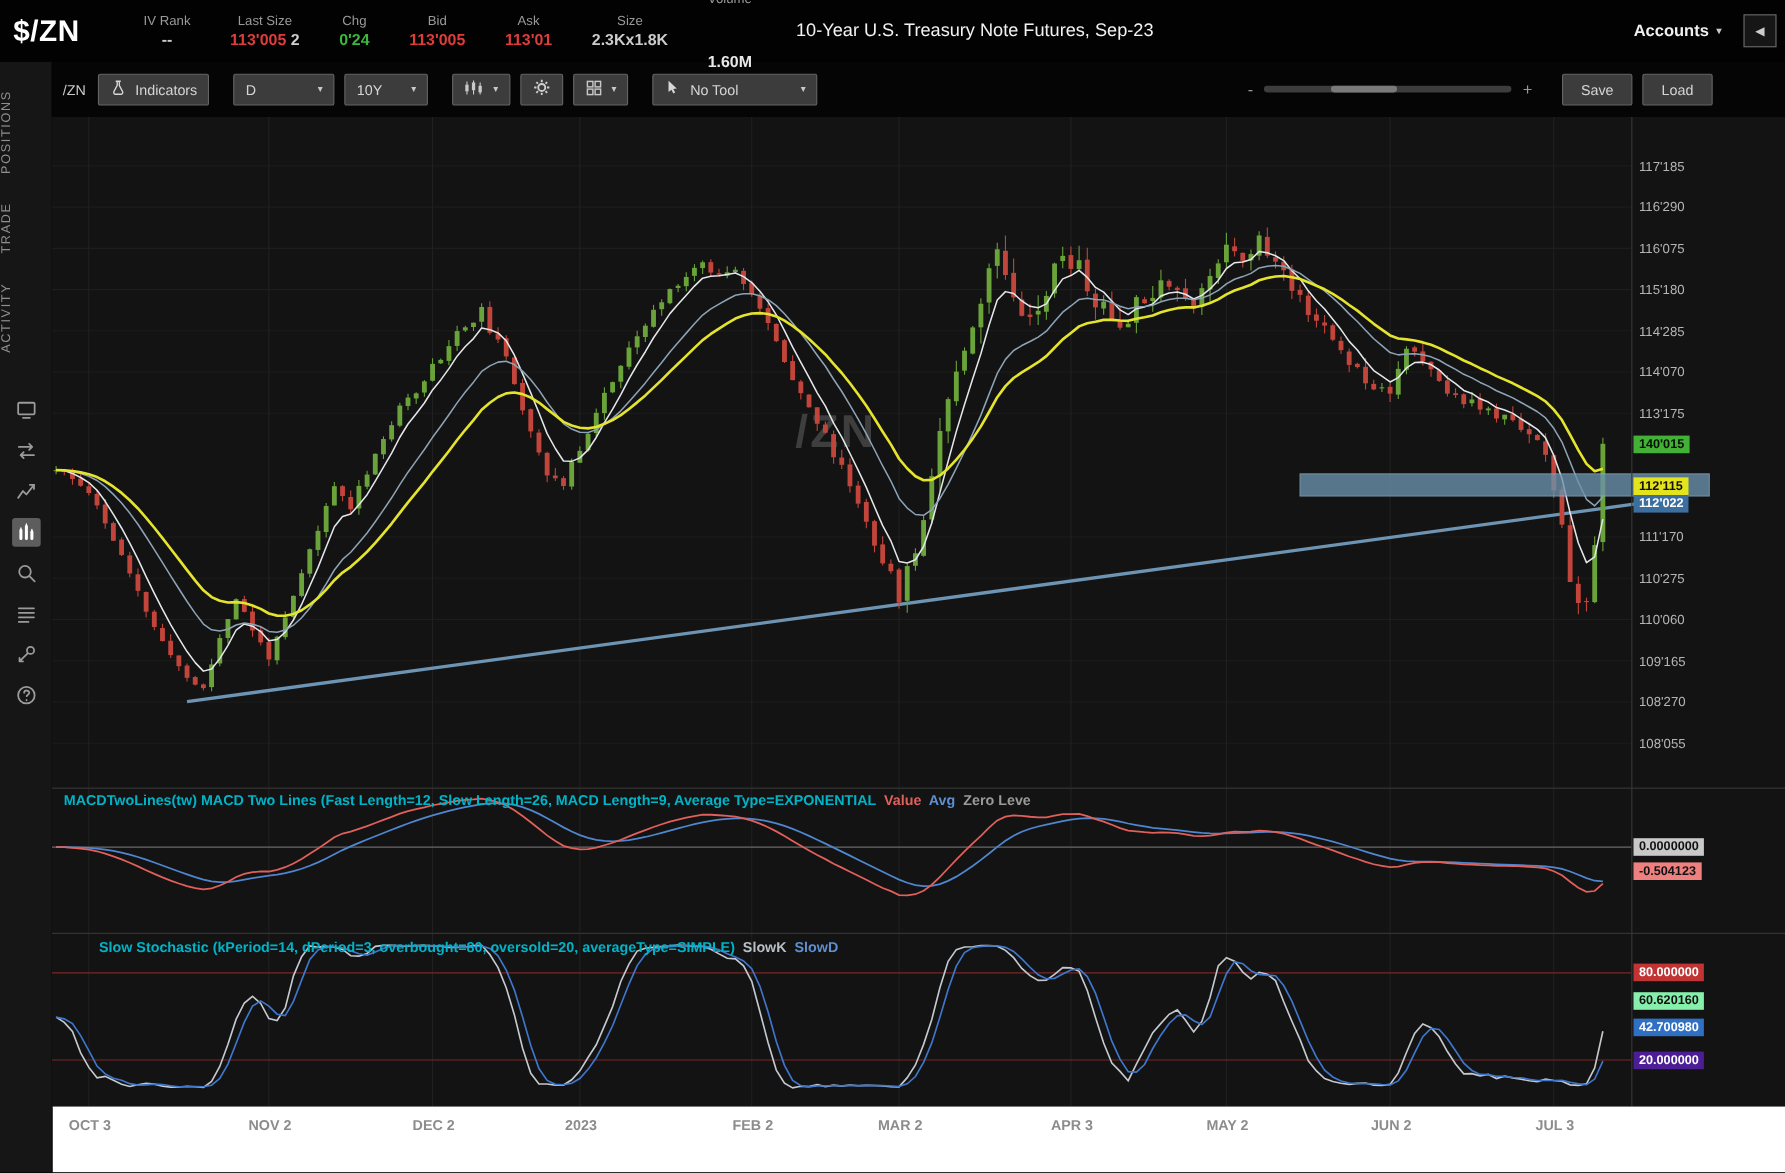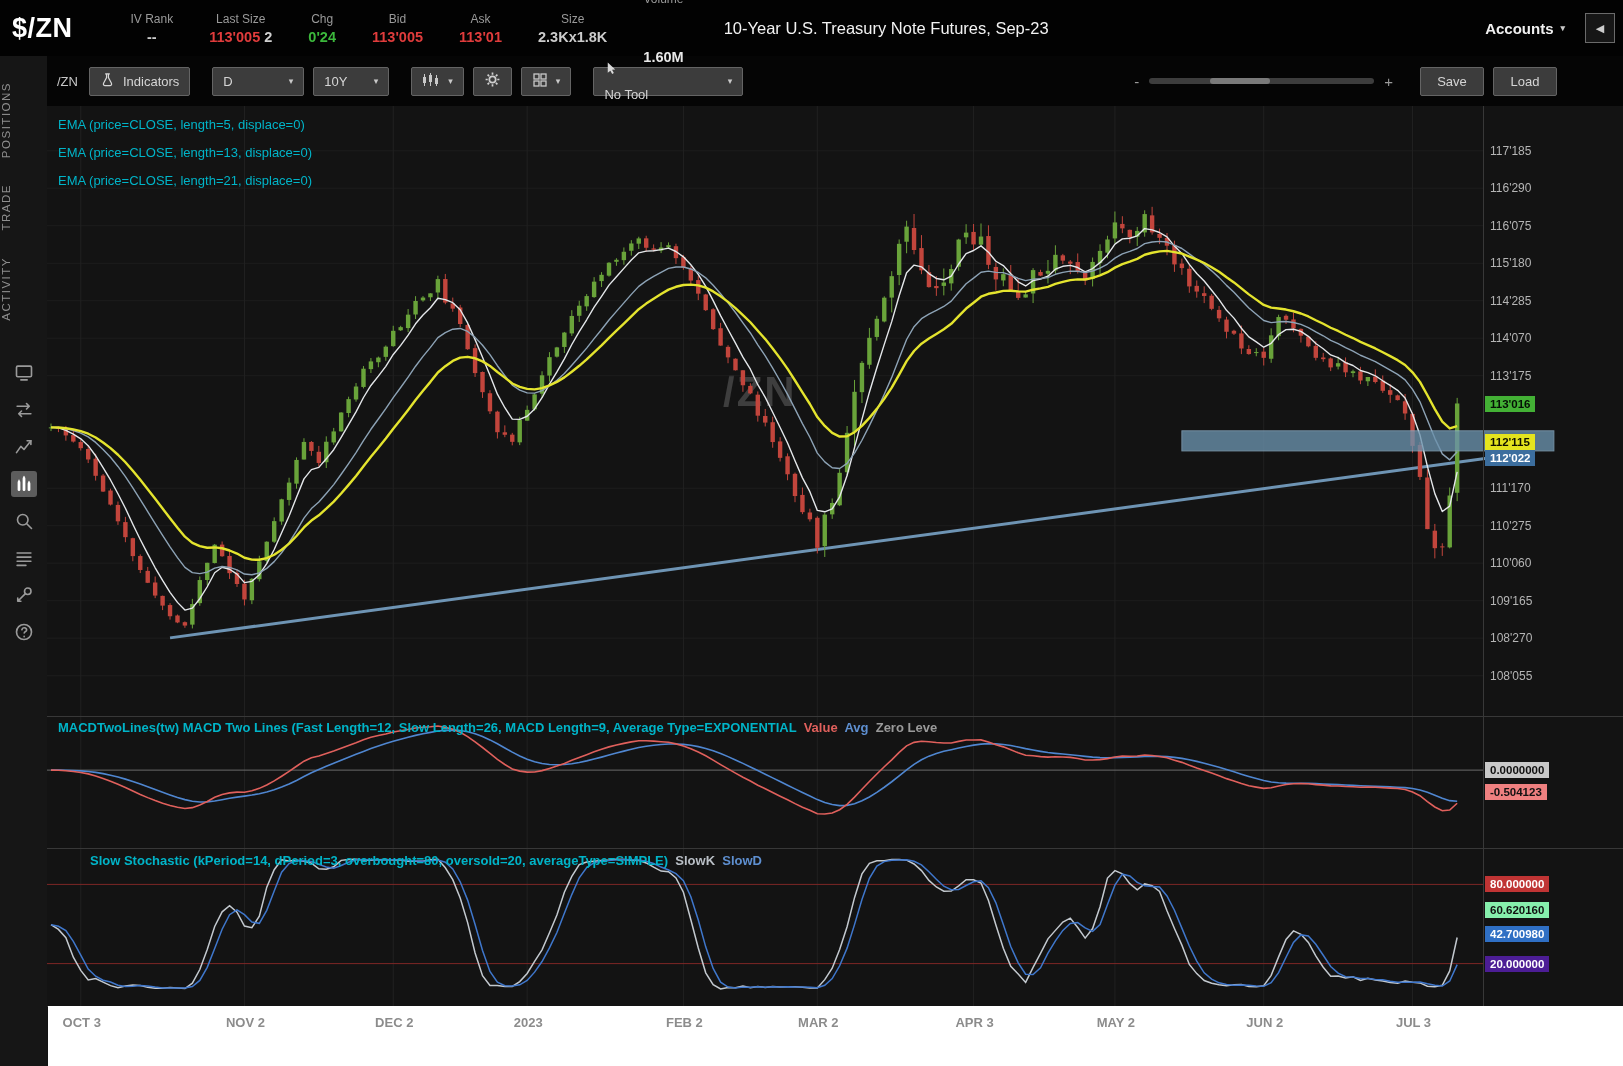--- a/index.html
+++ b/index.html
@@ -200,21 +200,21 @@
       <span><svg width="16" height="16" viewBox="0 0 16 16" fill="none" stroke="#c9c9c9" stroke-width="1.3">
             <rect x="2" y="2" width="5" height="5"></rect>
             <rect x="9" y="2" width="5" height="5"></rect>
             <rect x="2" y="9" width="5" height="5"></rect>
             <rect x="9" y="9" width="5" height="5"></rect>
           </svg></span>
       <span class="chev">▾</span>
     </div>
     <div class="gap"></div>
     <div class="tbtn" style="min-width:150px;justify-content:space-between;">
-      <span style="display:flex;gap:8px;flex-direction:column;">
+      <span style="display:flex;align-items:center;gap:8px;">
         <span><svg width="15" height="15" viewBox="0 0 16 16">
               <path d="M4 1.5v11l2.8-2.2 1.9 3.6 1.8-1-1.9-3.5 3.4-.4z" fill="#d8d8d8"></path>
             </svg></span>
         <span>No Tool</span>
       </span>
       <span class="chev">▾</span>
     </div>
     <div class="zoom">
       <span class="zsign">-</span>
       <div class="ztrack">
@@ -665,25 +665,20 @@
         <line x1="926.5600000000001" x2="926.5600000000001" y1="0" y2="158" stroke="#212121"></line>
         <line x1="1067.92" x2="1067.92" y1="0" y2="158" stroke="#212121"></line>
         <line x1="1216.72" x2="1216.72" y1="0" y2="158" stroke="#212121"></line>
         <line x1="1365.52" x2="1365.52" y1="0" y2="158" stroke="#212121"></line>
         <line x1="0" x2="1436" y1="36.400000000000006" y2="36.400000000000006" stroke="#7d2726"></line>
         <line x1="0" x2="1436" y1="115.60000000000001" y2="115.60000000000001" stroke="#7d2726"></line>
         <polyline points="4,76.66338774158756 11.440000000000001,81.40970182542976 18.880000000000003,89.68875977754762 26.32,109.15201446823158 33.760000000000005,122.36277142441332 41.2,131.87871126157142 48.64,130.52026634785943 56.080000000000005,134.11833099779483 63.52,137.6164828180198 70.96000000000001,139.7469995091673 78.4,138.09902964309043 85.84,136.93330538126258 93.28,137.57068870103654 100.72,139.366210270621 108.16000000000001,140.34896400806224 115.60000000000001,140.18551663573288 123.04,139.4737553687028 130.48000000000002,139.96950255406074 137.92000000000002,140.49846075084128 145.36,135.14132420645768 152.8,121.52444502775937 160.24,101.39237539102497 167.68,78.50743396531868 175.12,63.81822261476994 182.56,57.680569076901435 190,64.21839108723589 197.44,78.03899078953226 204.88000000000002,79.75387945823483 212.32000000000002,68.25445328577499 219.76000000000002,39.12773389983836 227.20000000000002,21.70506121820149 234.64000000000001,11.882326955817373 242.08,13.08343884261543 249.52,12.362745388786795 256.96000000000004,13.15611539635169 264.40000000000003,15.084685440279586 271.84000000000003,20.829408314995483 279.28000000000003,21.257995527278684 286.72,18.782081406088636 294.16,12.343790224767469 301.6,11.45479238640554 309.04,11.35891613772984 316.48,11.887340576389859 323.92,12.17601252610634 331.36,11.665893611595576 338.8,11.397023684307896 346.24,11.952525628661329 353.68,12.119567720732162 361.12,13.340088933724473 368.56,13.214156248340945 376,13.158434082458811 383.44,11.626739096653104 390.88,11.351967997057029 398.32,19.7602621410877 405.76000000000005,31.69152610751613 413.20000000000005,49.9716555268863 420.64000000000004,74.62492704094633 428.08000000000004,105.00543845961269 435.52000000000004,127.71179160620258 442.96000000000004,137.44032930880638 450.40000000000003,137.42578017493068 457.84000000000003,138.47876052476678 465.28000000000003,138.4202823688142 472.72,133.6112855268821 480.16,125.50605736671125 487.6,113.31609796320646 495.04,101.82657982240517 502.48,84.67356550970173 509.92,67.08854075886201 517.36,44.2758589211351 524.8000000000001,28.41488968505296 532.24,16.607504156737853 539.6800000000001,13.995343552603806 547.12,13.290783222819714 554.5600000000001,12.44593011835494 562,11.996880119636074 569.44,11.180572675346614 576.88,11.599034173013752 584.32,12.309798750092597 591.76,12.413116471440517 599.2,14.939856112040463 606.64,19.14772634188694 614.08,23.11624274935176 621.52,23.65012011202092 628.96,30.025674334491452 636.4,44.18735593656176 643.84,71.79348832286296 651.2800000000001,99.93757581069059 658.72,124.81881948121645 666.1600000000001,136.62611376111113 673.6,140.98587308466725 681.0400000000001,139.48822932118452 688.48,139.84417318966922 695.9200000000001,138.05809932876943 703.36,139.8286473266595 710.8000000000001,138.45014695559658 718.24,139.375735690818 725.6800000000001,138.39657793643326 733.12,139.07298555453082 740.5600000000001,138.77051996699655 748,138.80420158665856 755.44,139.18071133506805 762.88,139.94627278885974 770.32,140.06873375406704 777.76,131.66928429006717 785.2,120.16733523972843 792.64,101.41826759749787 800.08,78.77242294332258 807.5200000000001,49.681976166670474 814.96,25.916393928939634 822.4000000000001,15.264107077485608 829.84,12.8652895537945 837.2800000000001,12.688586718726157 844.72,11.54899836314719 852.1600000000001,11.601626012884807 859.6,12.13608285667343 867.0400000000001,15.991173661496667 874.48,22.616699733983932 881.9200000000001,32.396686480188286 889.36,38.94613013006233 896.8000000000001,43.23048756487625 904.24,43.08662814304133 911.6800000000001,37.86828903270188 919.12,31.646415051430072 926.5600000000001,31.818623987104715 934,35.02660632759999 941.44,52.47045019296013 948.88,77.05929312974162 956.32,100.2314275386131 963.7600000000001,118.3581465177898 971.2,125.99202503322063 978.6400000000001,134.42972555794495 986.08,119.34357240059327 993.5200000000001,105.39173455329428 1000.96,90.81355833093626 1008.4000000000001,82.3749287268334 1015.84,74.07818228748012 1023.2800000000001,70.11072374004593 1030.72,79.46810780326643 1038.16,90.09970137033167 1045.6000000000001,80.55612932338983 1053.04,58.81121011666604 1060.48,30.067512222376003 1067.92,22.643340848287856 1075.3600000000001,25.804436989228563 1082.8,35.68309009254891 1090.24,41.83380663193573 1097.68,35.912375488220114 1105.1200000000001,37.71863626685524 1112.56,43.44626725734397 1120,62.73347406632574 1127.44,80.42549651588172 1134.88,97.13711665952118 1142.3200000000002,116.39904633222919 1149.76,125.60744302723805 1157.2,132.5006468239852 1164.64,135.16761635078137 1172.0800000000002,136.77072935511558 1179.52,137.81672401972202 1186.96,136.83121010694722 1194.4,136.51768361477338 1201.8400000000001,138.5283921696131 1209.28,138.65914387944736 1216.72,137.7995666873972 1224.16,127.36712568549153 1231.6000000000001,108.87218434967718 1239.04,91.42768251515355 1246.48,82.92108931548132 1253.92,86.3130580338883 1261.3600000000001,94.49326552301646 1268.8,107.9572220919875 1276.24,119.23325928633986 1283.68,128.27184136780937 1291.1200000000001,127.9928344469073 1298.5600000000002,130.03464308228484 1306,128.75681394295236 1313.44,132.46148150597136 1320.88,130.28521875045794 1328.3200000000002,131.9338931707438 1335.76,133.05320813259146 1343.2,134.5334140493483 1350.64,135.2915919367542 1358.0800000000002,133.09136580620145 1365.52,134.322716322986 1372.96,134.90943993963094 1380.4,138.22555221058605 1387.8400000000001,138.69875133474102 1395.28,137.32088942498655 1402.72,122.8978588491176 1410.16,89.53466945075685" fill="none" stroke="#c3c9cf" stroke-width="1.5"></polyline>
         <polyline points="4,76.66338774158756 11.440000000000001,78.24549243620163 18.880000000000003,82.58728311485498 26.32,93.41682535706965 33.760000000000005,107.06784855673085 41.2,121.13116571807213 48.64,128.2539163446147 56.080000000000005,132.17243620240856 63.52,134.08502672122466 70.96000000000001,137.16060444166064 78.4,138.4875039900925 85.84,138.25977817784013 93.28,137.53434124179654 100.72,137.95673478430672 108.16000000000001,139.0952876599066 115.60000000000001,139.96689697147204 123.04,140.0027453374993 130.48000000000002,139.87625818616547 137.92000000000002,139.9805728912016 145.36,138.53642917045323 152.8,132.38807666168609 160.24,119.35271487508068 167.68,100.47475146136767 175.12,81.2393439903712 182.56,66.66874188566334 190,61.90572759296909 197.44,66.64598365122319 204.88000000000002,74.00375377833433 212.32000000000002,75.34910784451402 219.76000000000002,62.37868888128273 227.20000000000002,43.02908280127159 234.64000000000001,24.238374024619077 242.08,15.556942338878091 249.52,12.442837062406527 256.96000000000004,12.867433209251319 264.40000000000003,13.534515408472679 271.84000000000003,16.356736383875592 279.28000000000003,19.05736309418459 286.72,20.28982841612093 294.16,17.461289052711592 301.6,14.19355467242056 309.04,11.71916624963427 316.48,11.567016366841735 323.92,11.80742308007536 331.36,11.909748904697265 338.8,11.746309940669951 346.24,11.671814308188255 353.68,11.823039011233801 361.12,12.470727427705995 368.56,12.8912709675992 376,13.237559754841428 383.44,12.666443142484294 390.88,12.045713725389636 398.32,14.246323078265926 405.76000000000005,20.934585415220283 413.20000000000005,33.80781459183004 420.64000000000004,52.09603622511625 428.08000000000004,76.53400700914843 435.52000000000004,102.44738570225385 442.96000000000004,123.38585312487388 450.40000000000003,134.19263369664657 457.84000000000003,137.78162333616797 465.28000000000003,138.10827435617057 472.72,136.83677614015437 480.16,132.51254175413584 487.6,124.14448028559993 495.04,113.54957838410762 502.48,99.93874776510445 509.92,84.52956203032296 517.36,65.34598839656627 524.8000000000001,46.59309645501669 532.24,29.766084254308634 539.6800000000001,19.67257913146488 547.12,14.631210310720464 554.5600000000001,13.244018964592826 562,12.57786448693691 569.44,11.874460971112525 576.88,11.592162322665468 584.32,11.696468532817642 591.76,12.107316464848967 599.2,13.220923777857866 606.64,15.500232975122646 614.08,19.067941734426395 621.52,21.971363067753202 628.96,25.597345731954697 636.4,32.62105012769136 643.84,48.66883953130539 651.2800000000001,71.97280669003845 658.72,98.84996120492335 666.1600000000001,120.46083635100605 673.6,134.14360210899827 681.0400000000001,139.03340538898763 688.48,140.10609186517365 695.9200000000001,139.1301672798744 703.36,139.24363994836605 710.8000000000001,138.77896453700853 718.24,139.21817665769137 725.6800000000001,138.7408201942826 733.12,138.94843306059403 740.5600000000001,138.7466944859869 748,138.882569036062 755.44,138.91847762957437 762.88,139.31039523686212 770.32,139.7319059593316 777.76,137.2280969443313 785.2,130.63511776128752 792.64,117.75162904243116 800.08,100.11934192684963 807.5200000000001,76.62422223583032 814.96,51.45693101297757 822.4000000000001,30.287492391031886 829.84,18.015263520073255 837.2800000000001,13.605994450002093 844.72,12.367624878555942 852.1600000000001,11.946403698252706 859.6,11.762235744235129 867.0400000000001,13.242960843684962 874.48,16.914652084051347 881.9200000000001,23.668186625222955 889.36,31.319838781411523 896.8000000000001,38.19110139170896 904.24,41.75441527932665 911.6800000000001,41.395134913539806 919.12,37.533777409057755 926.5600000000001,33.77777602374556 934,32.83054845537825 941.44,39.77189350255496 948.88,54.85211655010059 956.32,76.58705695377161 963.7600000000001,98.5496223953815 971.2,114.86053302987452 978.6400000000001,126.25996570298513 986.08,126.58844099725293 993.5200000000001,119.72167750394416 1000.96,105.18295509494128 1008.4000000000001,92.86007387035465 1015.84,82.42222311508327 1023.2800000000001,75.52127825145315 1030.72,74.5523379435975 1038.16,79.892844304548 1045.6000000000001,83.37464616566264 1053.04,76.48901360346251 1060.48,56.478283887477296 1067.92,37.17402106244329 1075.3600000000001,26.171763353297486 1082.8,28.0436226433551 1090.24,34.440444571237734 1097.68,37.809757404234915 1105.1200000000001,38.48827279567037 1112.56,39.02575967080644 1120,47.96612586350832 1127.44,62.20174594651714 1134.88,80.09869574724289 1142.3200000000002,97.98721983587735 1149.76,113.04786867299613 1157.2,124.8357120611508 1164.64,131.09190206733487 1172.0800000000002,134.81299750996072 1179.52,136.585023241873 1186.96,137.13955449392824 1194.4,137.0552059138142 1201.8400000000001,137.2924286304446 1209.28,137.90173988794461 1216.72,138.32903424548587 1224.16,134.60861208411202 1231.6000000000001,124.67962557418863 1239.04,109.22233085010741 1246.48,94.40698539343737 1253.92,86.88727662150774 1261.3600000000001,87.9091376241287 1268.8,96.25451521629742 1276.24,107.22791563378128 1283.68,118.48744091537893 1291.1200000000001,125.16597836701882 1298.5600000000002,128.76643963233383 1306,128.9280971573815 1313.44,130.4176461770695 1320.88,130.5011713997939 1328.3200000000002,131.56019780905768 1335.76,131.75744001793106 1343.2,133.1735051175612 1350.64,134.29273803956465 1358.0800000000002,134.3054572641013 1365.52,134.23522468864724 1372.96,134.10784068960612 1380.4,135.81923615773434 1387.8400000000001,137.27791449498602 1395.28,138.08173099010455 1402.72,132.97249986961504 1410.16,116.58447257495367" fill="none" stroke="#3f77cc" stroke-width="1.5"></polyline>
       </svg>
 
-    <div id="ema-labels">
-      <div>EMA (price=CLOSE, length=5, displace=0)</div>
-      <div>EMA (price=CLOSE, length=13, displace=0)</div>
-      <div>EMA (price=CLOSE, length=21, displace=0)</div>
-    </div>
 
     <div class="panel-label" id="macd-label" style="top:614px;"><span style="color: rgb(0, 180, 200);">MACDTwoLines(tw) MACD Two Lines (Fast Length=12, Slow Length=26, MACD Length=9, Average Type=EXPONENTIAL</span><span style="color: rgb(224, 96, 92); white-space: pre;">  Value</span><span style="color: rgb(94, 143, 208); white-space: pre;">  Avg</span><span style="color: rgb(154, 154, 154); white-space: pre;">  Zero Leve</span></div>
     <div class="panel-label" id="stoch-label" style="top:747px;"><span style="color: rgb(0, 180, 200); margin-left: 32px;">Slow Stochastic (kPeriod=14, dPeriod=3, overbought=80, oversold=20, averageType=SIMPLE)</span><span style="color: rgb(185, 191, 198); white-space: pre;">  SlowK</span><span style="color: rgb(94, 143, 208); white-space: pre;">  SlowD</span></div>
 
     <div class="sep-h" style="top:610px;"></div>
     <div class="sep-h" style="top:742px;"></div>
     <div class="sep-h" style="top:900px;"></div>
     <div class="axis-vline"></div>
 
     <div id="axis-col">
@@ -693,21 +688,21 @@
         <div class="tick" style="top: 150.272px;">115'180</div>
         <div class="tick" style="top: 187.72px;">114'285</div>
         <div class="tick" style="top: 225.224px;">114'070</div>
         <div class="tick" style="top: 262.728px;">113'175</div>
         <div class="tick" style="top: 375.241px;">111'170</div>
         <div class="tick" style="top: 412.745px;">110'275</div>
         <div class="tick" style="top: 450.193px;">110'060</div>
         <div class="tick" style="top: 487.697px;">109'165</div>
         <div class="tick" style="top: 525.201px;">108'270</div>
         <div class="tick" style="top: 562.705px;">108'055</div>
-        <div class="axis-badge" style="background: rgb(67, 177, 53); color: rgb(5, 16, 5); top: 289.633px;">113'016</div>
+        <div class="axis-badge" style="background: rgb(67, 177, 53); color: rgb(5, 16, 5); top: 289.633px;">140'015</div>
         <div class="axis-badge" style="background: rgb(228, 228, 30); color: rgb(17, 17, 0); top: 328.03px;">112'115</div>
         <div class="axis-badge" style="background: rgb(60, 110, 158); color: rgb(255, 255, 255); top: 344.215px;">112'022</div>
         <div class="axis-badge" style="background: rgb(201, 201, 201); color: rgb(17, 17, 17); top: 656.12px;">0.0000000</div>
         <div class="axis-badge" style="background: rgb(239, 128, 128); color: rgb(17, 17, 17); top: 678.112px;">-0.504123</div>
         <div class="axis-badge" style="background: rgb(192, 52, 52); color: rgb(255, 255, 255); top: 770.4px;">80.000000</div>
         <div class="axis-badge" style="background: #86efac; color: rgb(17, 17, 17); top: 795.982px;">60.620160</div>
         <div class="axis-badge" style="background: rgb(47, 111, 196); color: rgb(255, 255, 255); top: 819.636px;">42.700980</div>
         <div class="axis-badge" style="background: #4c1d95; color: rgb(255, 255, 255); top: 849.6px;">20.000000</div>
       </div>
     <div id="time-axis">

